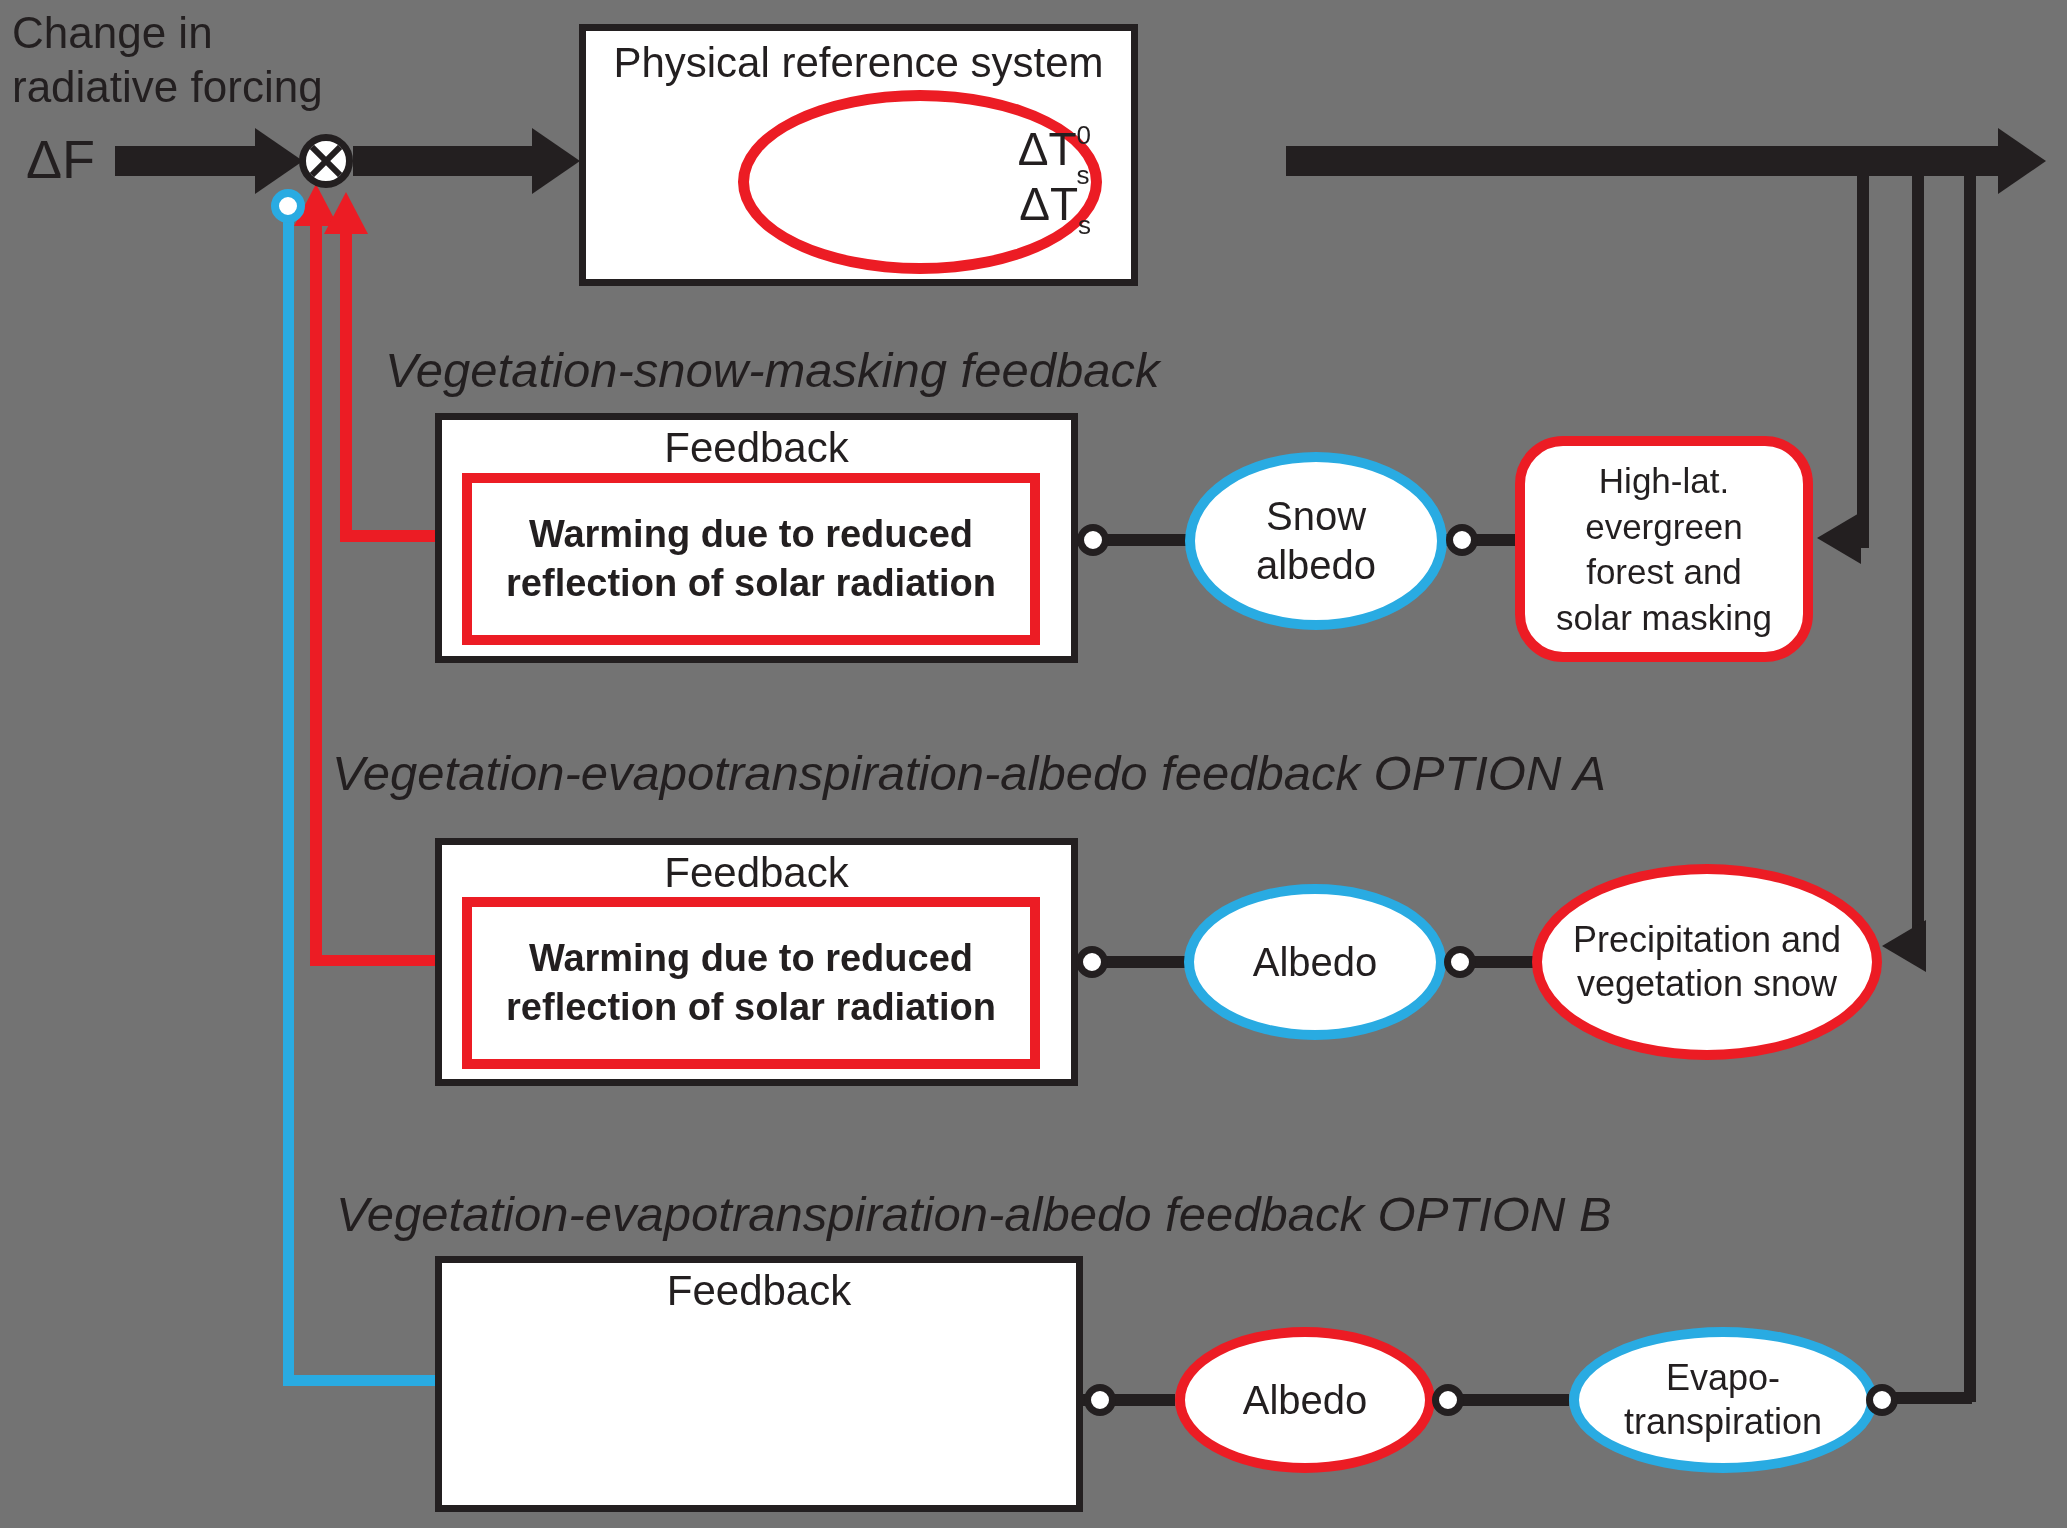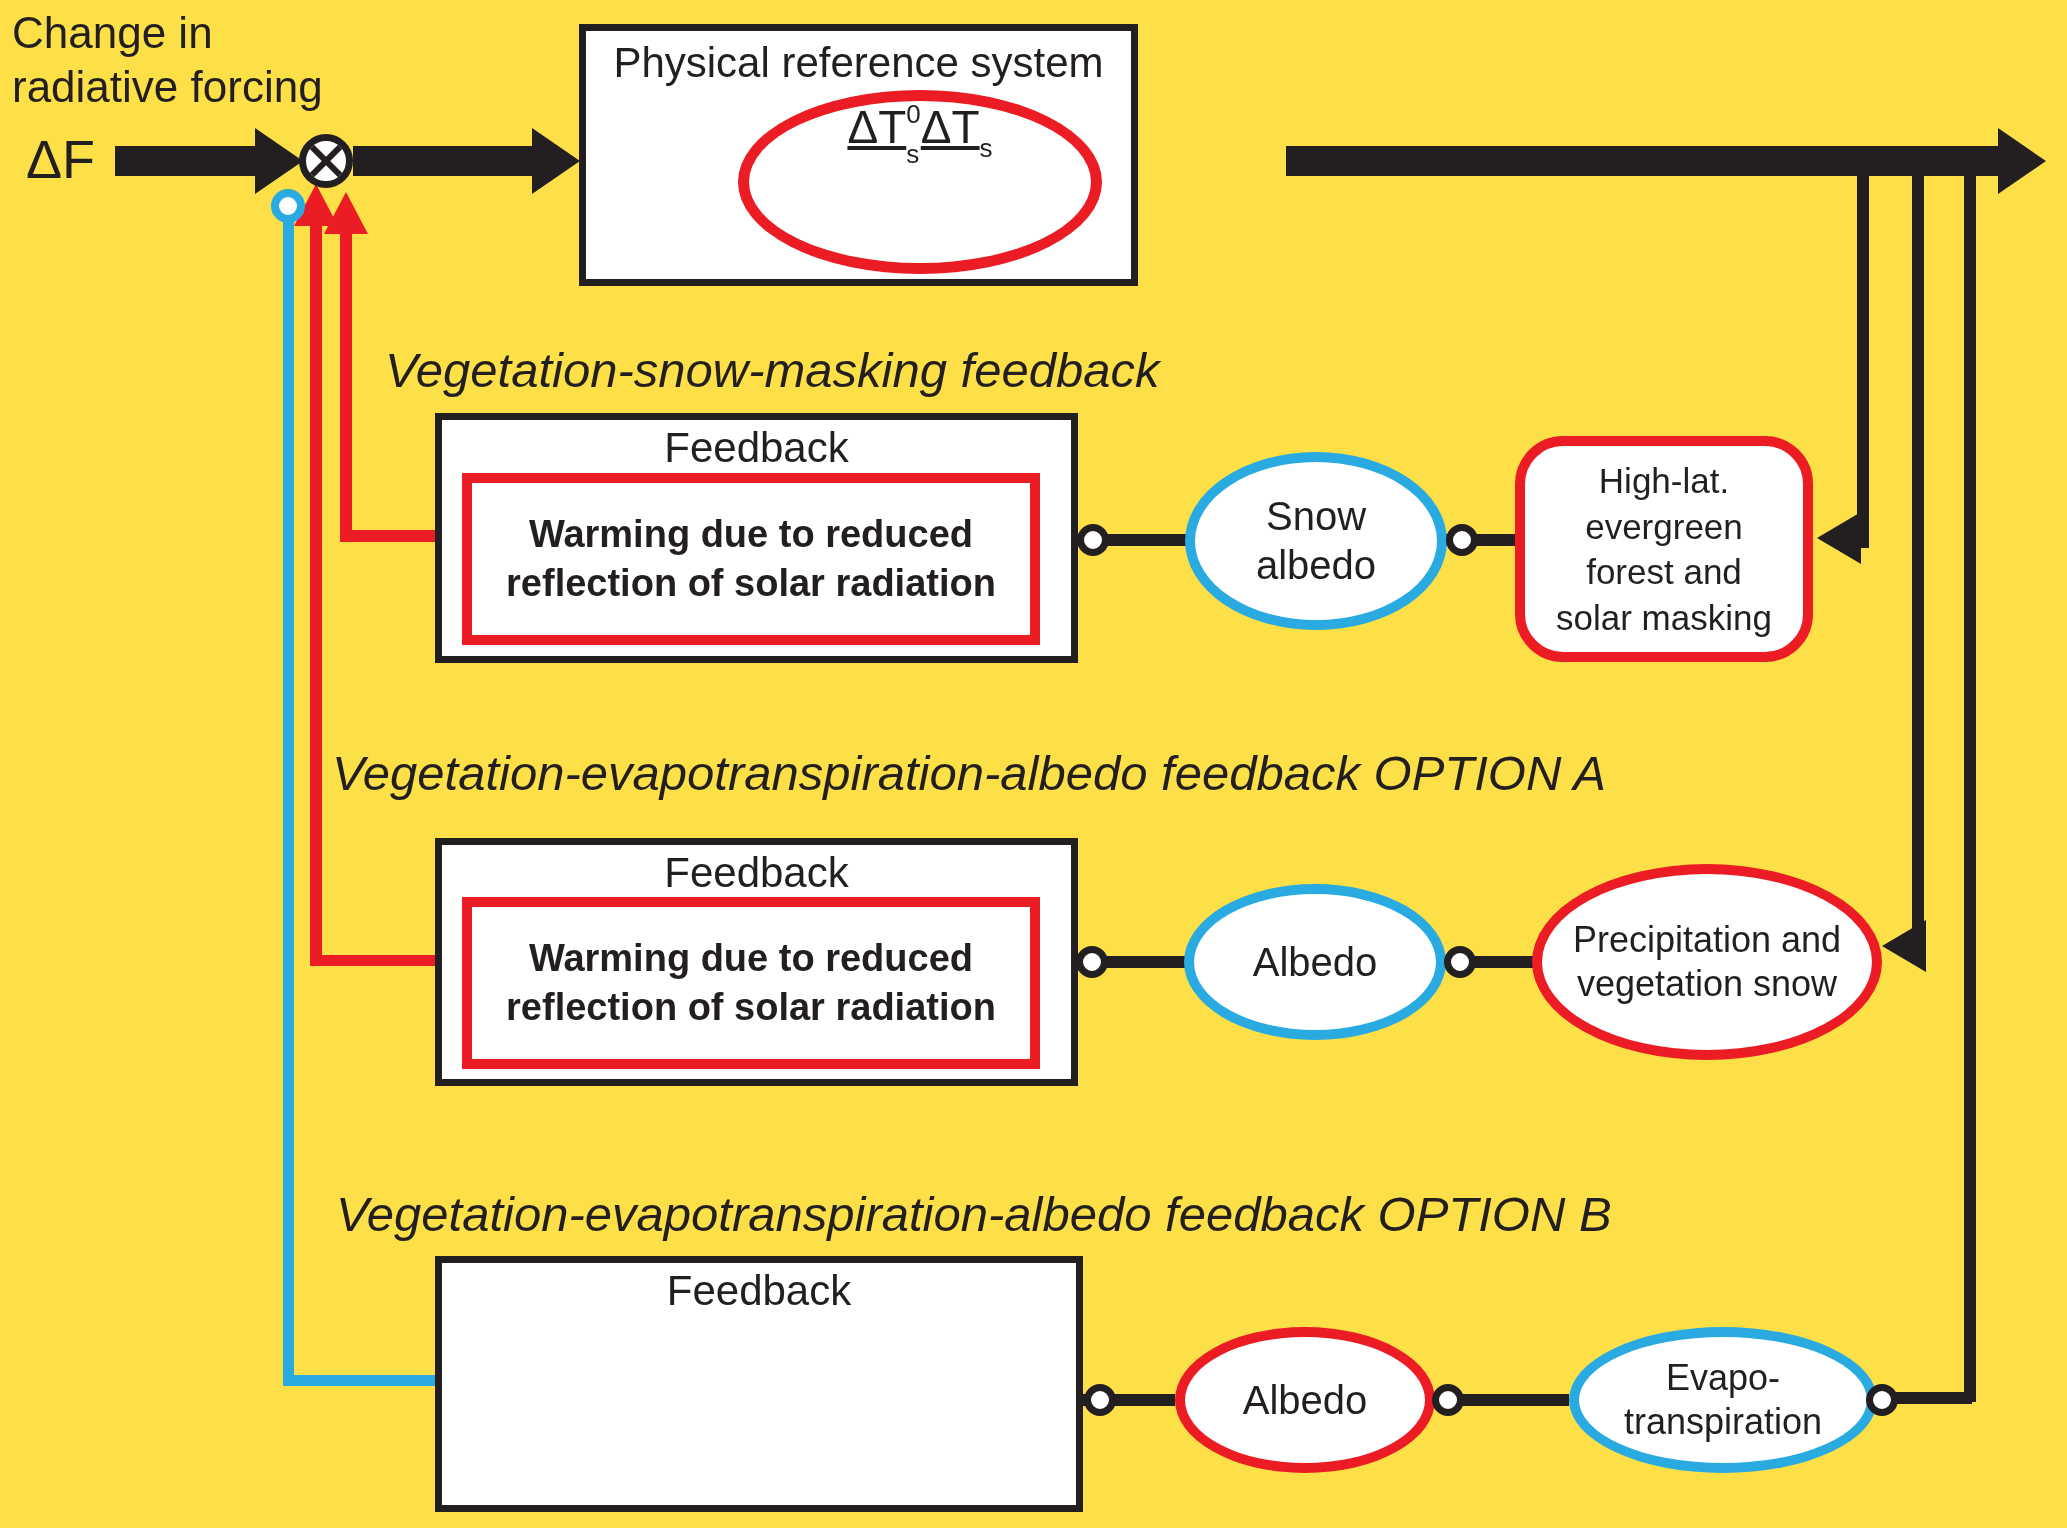--- a/index.html
+++ b/index.html
@@ -1,17 +1,17 @@
 <!DOCTYPE html>
 <html><head>
 <meta charset="utf-8">
 <style>
   html,body{margin:0;padding:0;background:#fff;}
   .canvas{
-    position:relative;width:2067px;height:1528px;background:#fde047;
+    position:relative;width:2067px;height:1528px;background:#737373;
     font-family:"Liberation Sans",sans-serif;color:#231F20;overflow:hidden;
   }
   .abs{position:absolute;}
   .txt{position:absolute;white-space:nowrap;}
   
   .ln{position:absolute;background:#231F20;z-index:1;}
   .ln.red{background:#EC1C24;}
   .ln.blue{background:#29ABE2;}
   
   .tri{position:absolute;width:0;height:0;z-index:1;}
@@ -40,22 +40,22 @@
        display:flex;align-items:center;justify-content:center;text-align:center;z-index:2;line-height:1.22;}
   .ell.redb{border:10px solid #EC1C24;}
   .ell.blueb{border:10px solid #29ABE2;}
   .rnode{position:absolute;border:10px solid #EC1C24;border-radius:48px;background:#fff;box-sizing:border-box;
          display:flex;align-items:center;justify-content:center;text-align:center;z-index:2;
          font-size:35px;line-height:1.3;}
   .title{position:absolute;font-size:49px;font-style:italic;white-space:nowrap;}
   
   .ptitle{position:absolute;left:0;right:0;top:8px;text-align:center;font-size:42px;}
   .pellipse{position:absolute;left:152px;top:59px;width:364px;height:184px;border:11px solid #EC1C24;
-            border-radius:50%;box-sizing:border-box;display:flex;align-items:flex-start;
-            justify-content:center;z-index:2;text-decoration:underline;}
+            border-radius:50%;box-sizing:border-box;display:flex;flex-direction:column;align-items:flex-end;
+            justify-content:center;z-index:2;}
   .dtline{font-size:46px;line-height:1.15;}
   .ss{display:inline-flex;flex-direction:column;vertical-align:middle;font-size:26px;line-height:1.0;
       transform:translateY(2px);}
   .ss .s-sup{transform:translateY(-6px);}
   .ss .s-sub{transform:translateY(8px);}
   .sub2{font-size:26px;vertical-align:-14px;}
 </style>
 </head>
 <body>
 

